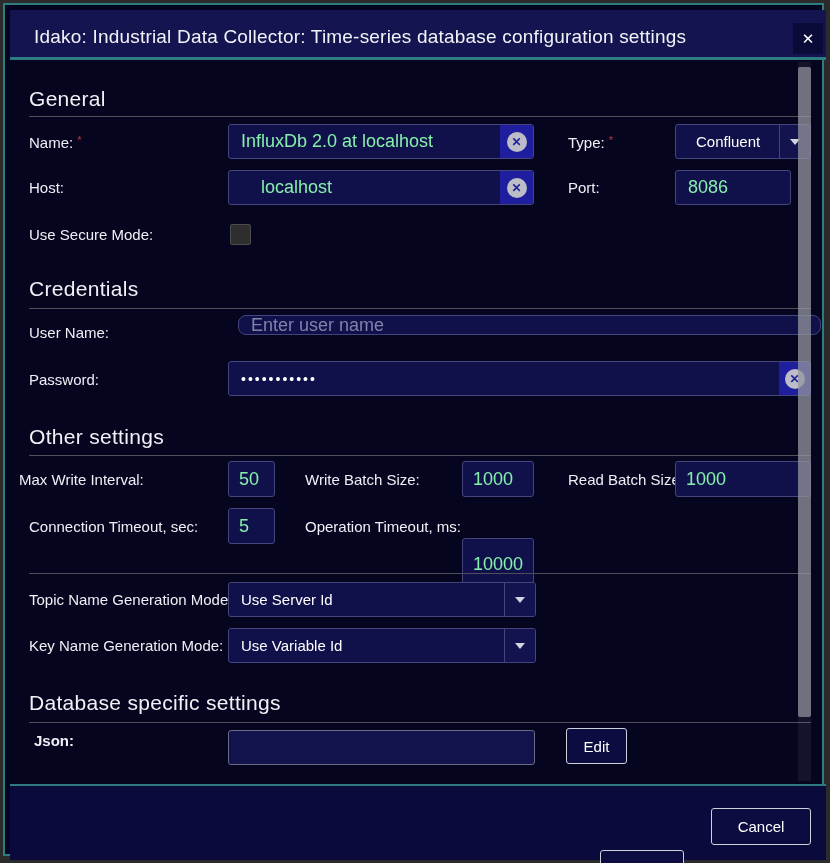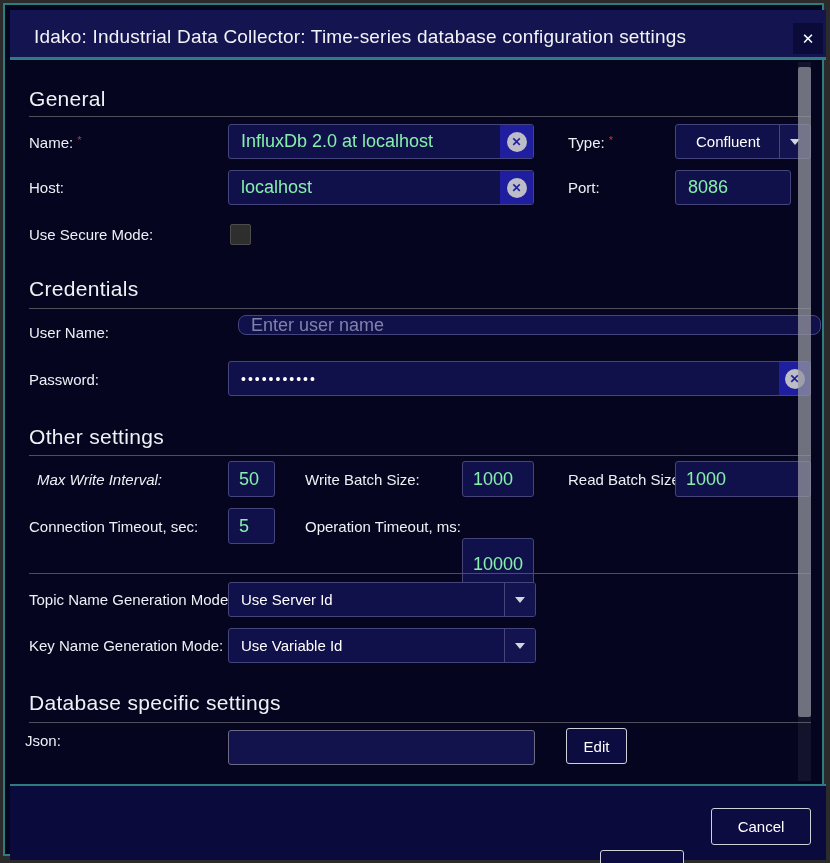--- a/index.html
+++ b/index.html
@@ -121,21 +121,21 @@
       <span>Type:</span><span class="req">*</span>
     </div>
     <div class="field" style="left:670px;top:119px;width:136px;height:35px;padding-left:8px;">
       <div class="txt">Confluent</div>
       <div class="dd-arrow-seg">
         <div class="dd-tri"></div>
       </div>
     </div>
 
     <div class="lbl" style="left:24px;top:174px;">Host:</div>
-    <div class="field" style="left:223px;top:165px;width:306px;height:35px;">
+    <div class="field" style="left:223px;top:165px;width:306px;height:35px;padding-left:20px;">
       <input type="text" value="localhost" style="">
       <div class="clear-seg">
         <div class="clear-circle">✕</div>
       </div>
     </div>
 
     <div class="lbl" style="left:563px;top:174px;">Port:</div>
     <div class="field" style="left:670px;top:165px;width:116px;height:35px;">
       <input type="text" value="8086" style="">
     </div>
@@ -155,21 +155,21 @@
     <div class="field" style="left:223px;top:356px;width:583px;height:35px;">
       <div class="txt pw-dots">•••••••••••</div>
       <div class="clear-seg" style="width:31px;">
         <div class="clear-circle">✕</div>
       </div>
     </div>
 
     <div class="section-heading" style="top:420px;">Other settings</div>
     <div class="heading-rule" style="top:450px;"></div>
 
-    <div class="lbl" style="left:32px;top:466px;font-style:italic;">Max Write Interval:</div>
+    <div class="lbl" style="left:14px;top:466px;">Max Write Interval:</div>
     <div class="field" style="left:223px;top:456px;width:47px;height:36px;">
       <input type="text" style="padding-left: 10px;" value="50">
     </div>
 
     <div class="lbl" style="left:300px;top:466px;">Write Batch Size:</div>
     <div class="field" style="left:457px;top:456px;width:72px;height:36px;">
       <input type="text" style="padding-left: 10px;" value="1000">
     </div>
 
     <div class="lbl" style="left:563px;top:466px;">Read Batch Size:</div>
@@ -201,21 +201,21 @@
     <div class="field" style="left:223px;top:623px;width:308px;height:35px;">
       <div class="txt">Use Variable Id</div>
       <div class="dd-arrow-seg">
         <div class="dd-tri"></div>
       </div>
     </div>
 
     <div class="section-heading" style="top:686px;">Database specific settings</div>
     <div class="heading-rule" style="top:717px;"></div>
 
-    <div class="lbl" style="left:20px;top:727px;">Json:</div>
+    <div class="lbl" style="left:29px;top:727px;font-weight:bold;">Json:</div>
     <div class="field" style="left:223px;top:725px;width:307px;height:35px;border-color:#6a6a85;background:#12124d;">
       <input type="text" value="" style="">
     </div>
     <div class="btn" style="left:561px;top:723px;width:61px;height:36px;">
       <span>Edit</span>
     </div>
 
     <div class="scroll-track">
       <div class="scroll-thumb"></div>
     </div>

